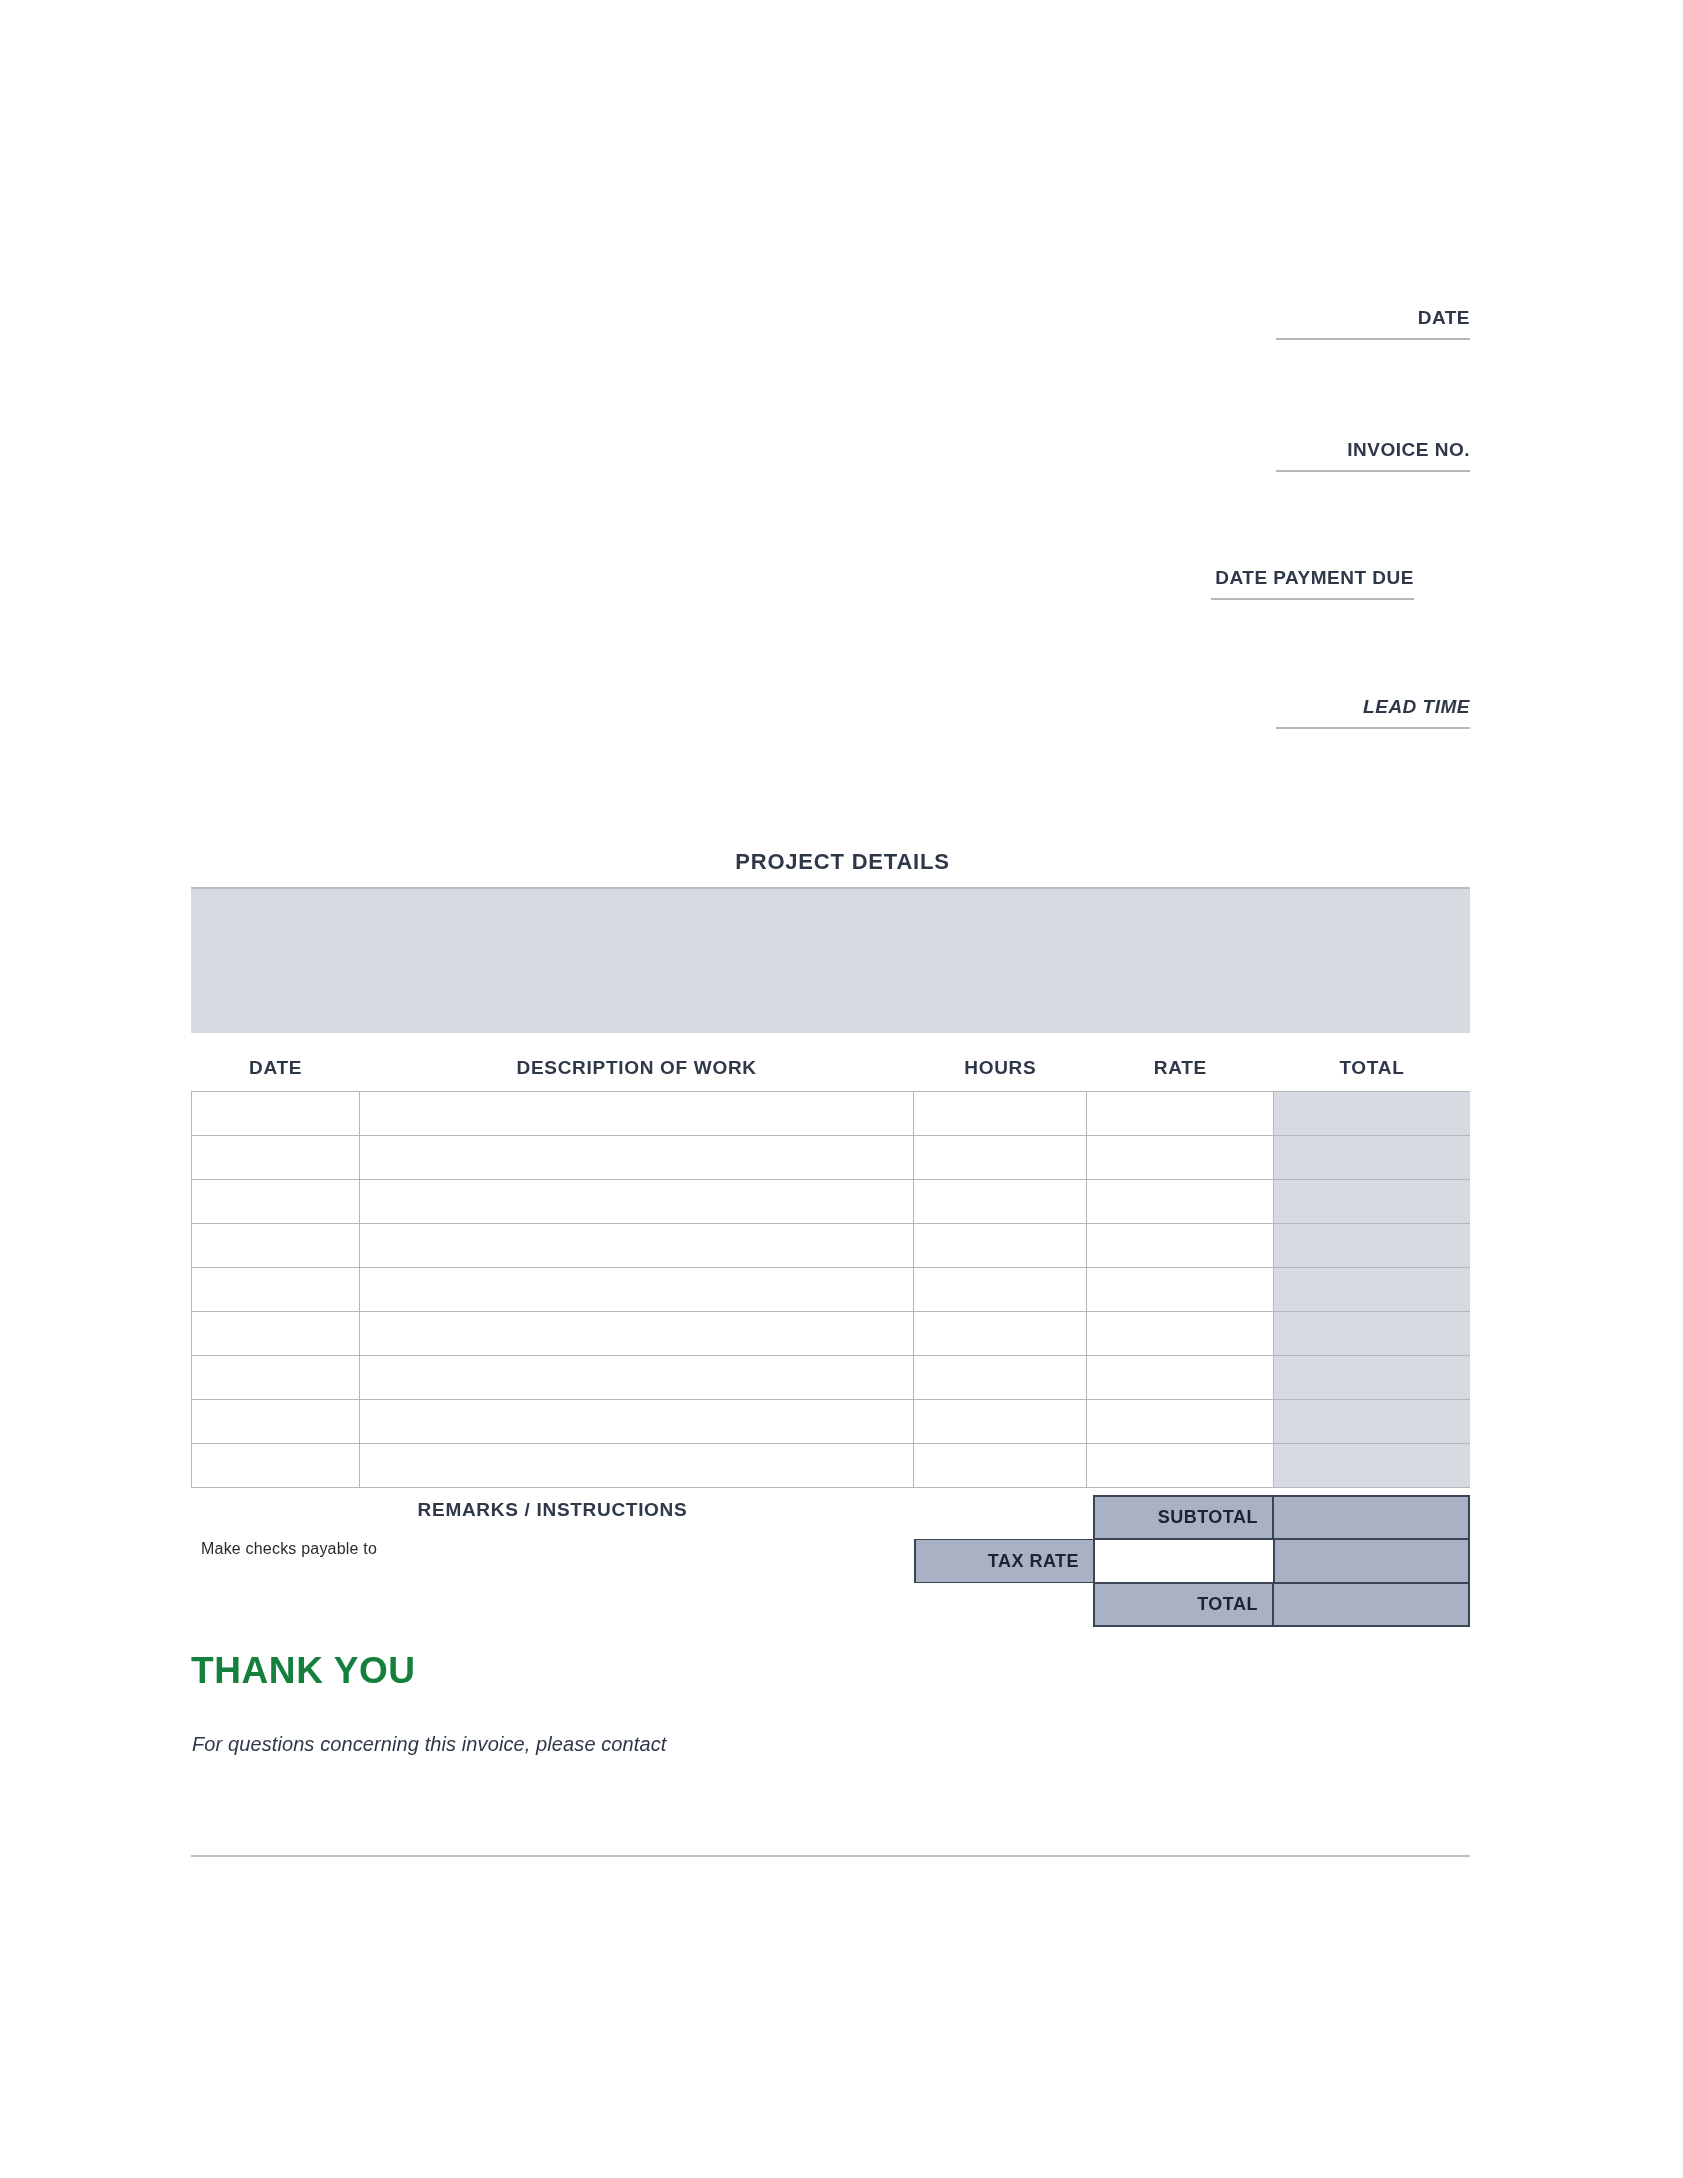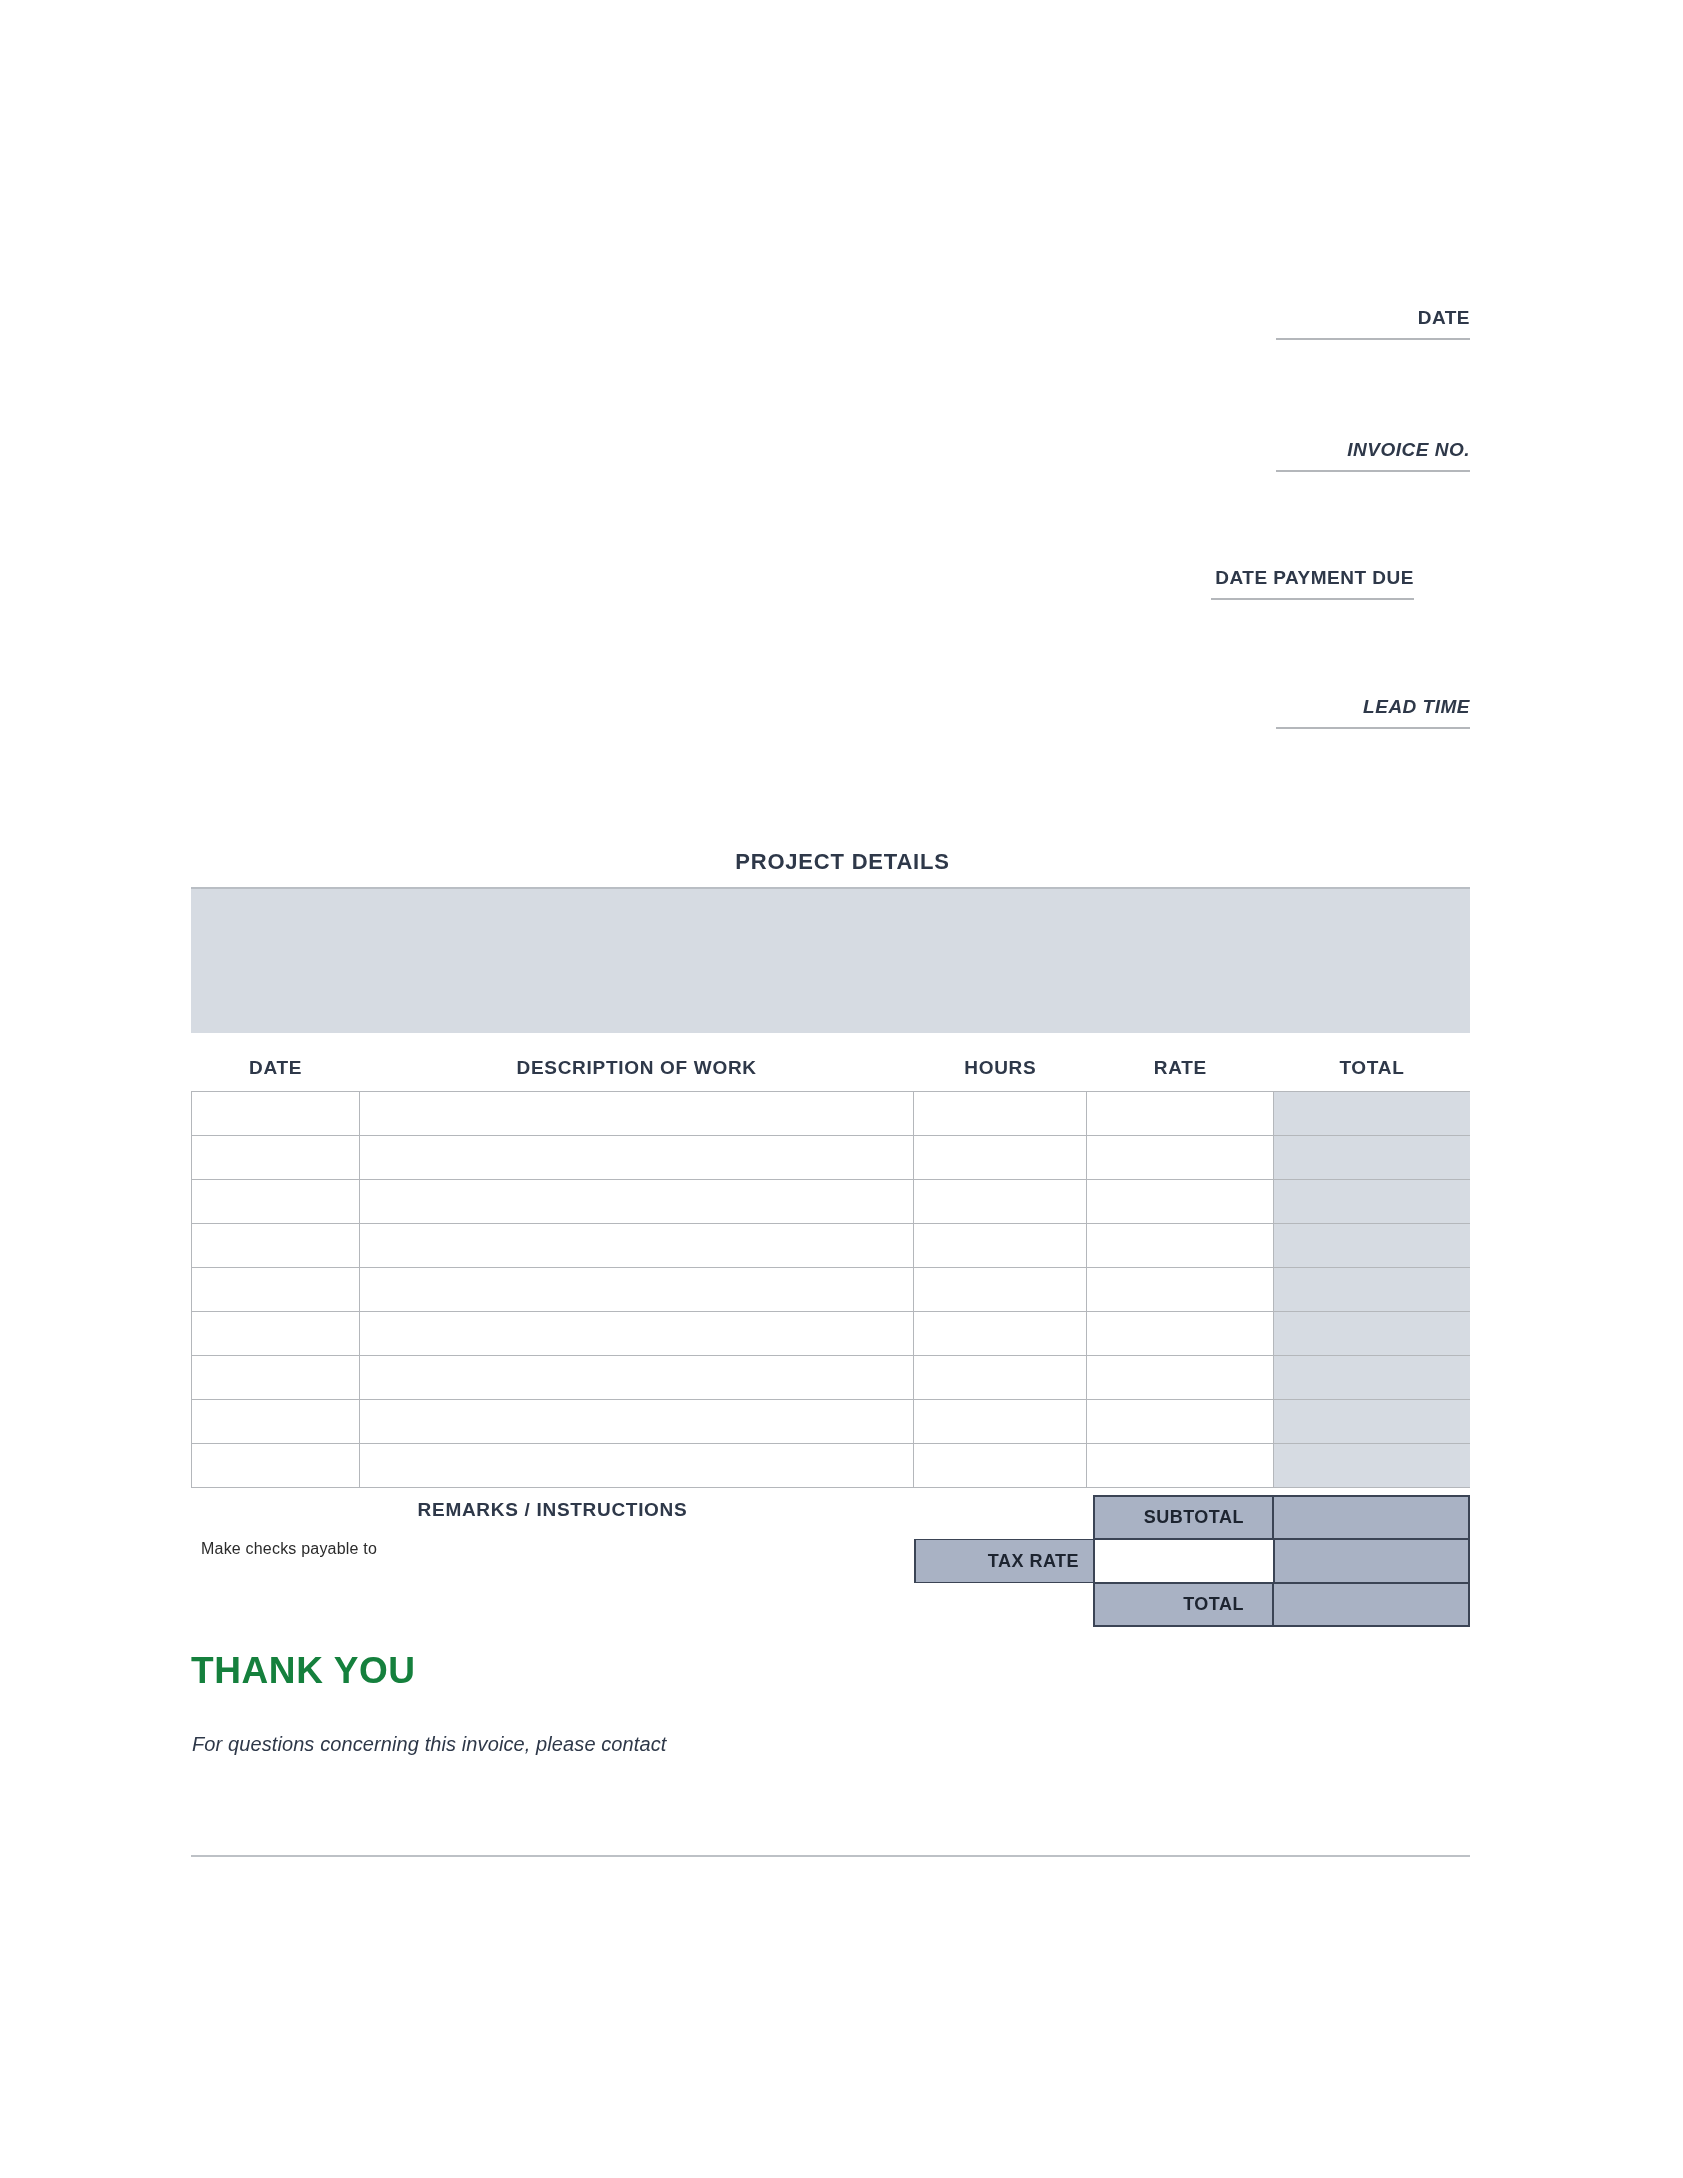--- a/index.html
+++ b/index.html
@@ -37,21 +37,21 @@
     white-space: nowrap;
   }
   .meta-rule {
     height: 2px;
     background: #b4b7bb;
     width: 194px;
   }
   .meta-field.wide .meta-rule { width: 203px; }
 
   #meta-date      { top: 307px; }
-  #meta-invoice   { top: 439px; font-style: italic; }
+  #meta-invoice   { top: 439px; }
   #meta-due       { top: 567px; }
   #meta-lead      { top: 696px; font-style: italic; }
 
   
   #bill-to {
     position: absolute;
     left: 191px;
     top: 567px;
     width: 485px;
   }
@@ -151,21 +151,21 @@
     height: 44px;
   }
   .tot-spacer   { width: 179px; }
   .tot-label {
     width: 181px;
     background: #a9b2c4;
     border: 2px solid #3b4455;
     display: flex;
     align-items: center;
     justify-content: flex-end;
-    padding-right: 28px;
+    padding-right: 14px;
     font-size: 18px;
     font-weight: bold;
     letter-spacing: 0.5px;
     color: #1d2430;
   }
   .tot-label.taxlabel {
     width: 182px;
     justify-content: flex-end;
     padding-right: 14px;
   }

